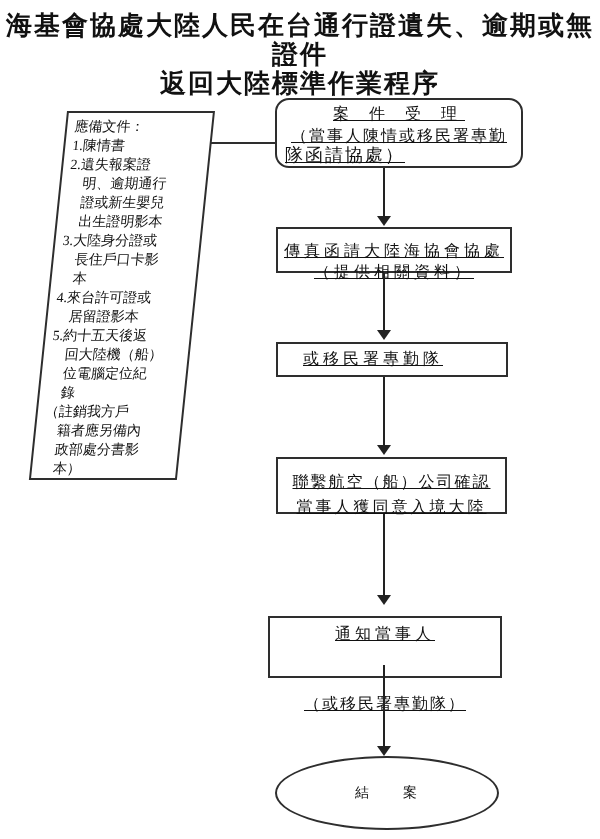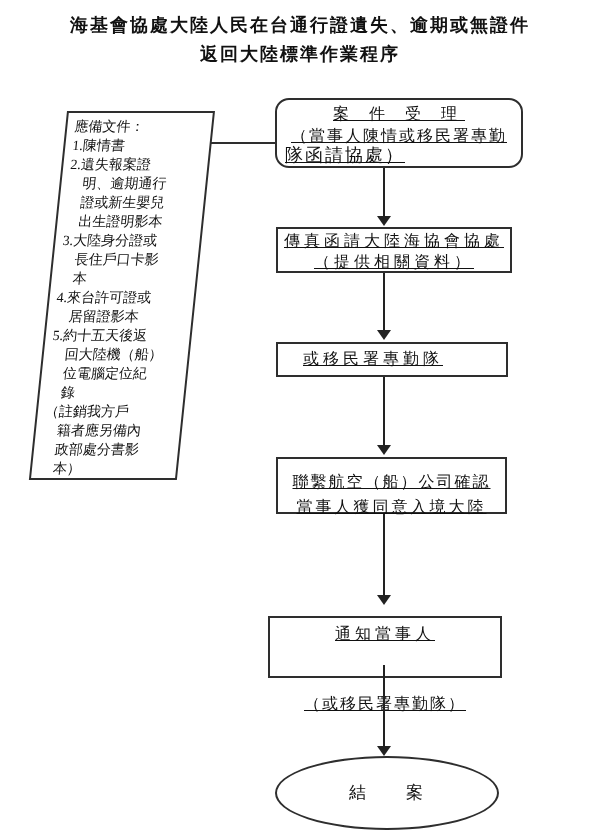--- a/index.html
+++ b/index.html
@@ -1,52 +1,52 @@
 <!DOCTYPE html>
 <html><head>
 <meta charset="utf-8">
 <style>
   html,body{margin:0;padding:0;background:#ffffff;}
   body{width:600px;height:839px;position:relative;overflow:hidden;
        font-family:"Liberation Serif","DejaVu Serif",serif;color:#111111;}
   .page{position:absolute;left:0;top:0;width:600px;height:839px;background:#ffffff;}
 
   .title{position:absolute;top:11px;left:0;width:600px;text-align:center;
-         font-weight:bold;font-size:18px;line-height:29px;letter-spacing:2px;}
+         font-weight:bold;font-size:26px;line-height:29px;letter-spacing:2px;}
 
   .doc-note{position:absolute;left:67px;top:111px;width:148px;height:369px;
             border:2px solid #2e2e2e;box-sizing:border-box;
             transform:skewX(-5.9deg);transform-origin:top left;
             font-size:14px;line-height:19px;white-space:pre;
             padding:4px 2px 2px 7px;}
 
   .connector{position:absolute;left:211px;top:142px;width:64px;height:2px;background:#2e2e2e;}
 
   .box{position:absolute;border:2px solid #2e2e2e;box-sizing:border-box;
        background:#ffffff;text-align:center;font-size:16px;text-decoration:underline;}
   .box1{left:275px;top:98px;width:248px;height:70px;border-radius:14px;padding-top:3px;}
   .box1 .l1{letter-spacing:8px;line-height:22px;}
   .box1 .l2{letter-spacing:2px;line-height:21px;}
   .box1 .l3{text-align:left;padding-left:8px;font-size:18px;letter-spacing:2px;line-height:19px;}
-  .box2{left:276px;top:227px;width:236px;height:46px;padding-top:1px;}
+  .box2{left:276px;top:227px;width:236px;height:46px;padding-top:11px;}
   .box2 .l1{letter-spacing:4px;line-height:21px;}
   .box2 .l2{letter-spacing:4px;line-height:21px;}
   .box3{left:276px;top:342px;width:232px;height:35px;line-height:30px;
         letter-spacing:4px;text-align:left;padding-left:25px;}
   .box4{left:276px;top:457px;width:231px;height:57px;padding-top:10px;}
   .box4 .l1{letter-spacing:2px;line-height:25px;}
   .box4 .l2{letter-spacing:3px;line-height:25px;}
   .box5{left:268px;top:616px;width:234px;height:62px;padding-top:3px;}
   .box5 .l1{letter-spacing:4px;line-height:25px;}
   .box5 .l2{letter-spacing:2px;line-height:25px;margin-top:45px;}
 
   .ellipse{position:absolute;left:275px;top:756px;width:224px;height:74px;
            border:2px solid #2e2e2e;border-radius:50%;box-sizing:border-box;
            background:#ffffff;text-align:center;line-height:70px;
-           font-size:17px;letter-spacing:2px;}
+           font-size:14px;letter-spacing:2px;}
 
   .arrow{position:absolute;width:14px;}
   .aline{position:absolute;left:6px;top:0;width:2px;background:#222222;}
   .ahead{position:absolute;left:0;width:0;height:0;
          border-left:7px solid transparent;border-right:7px solid transparent;
          border-top:10px solid #222222;}
 </style>
 </head>
 <body>
 

